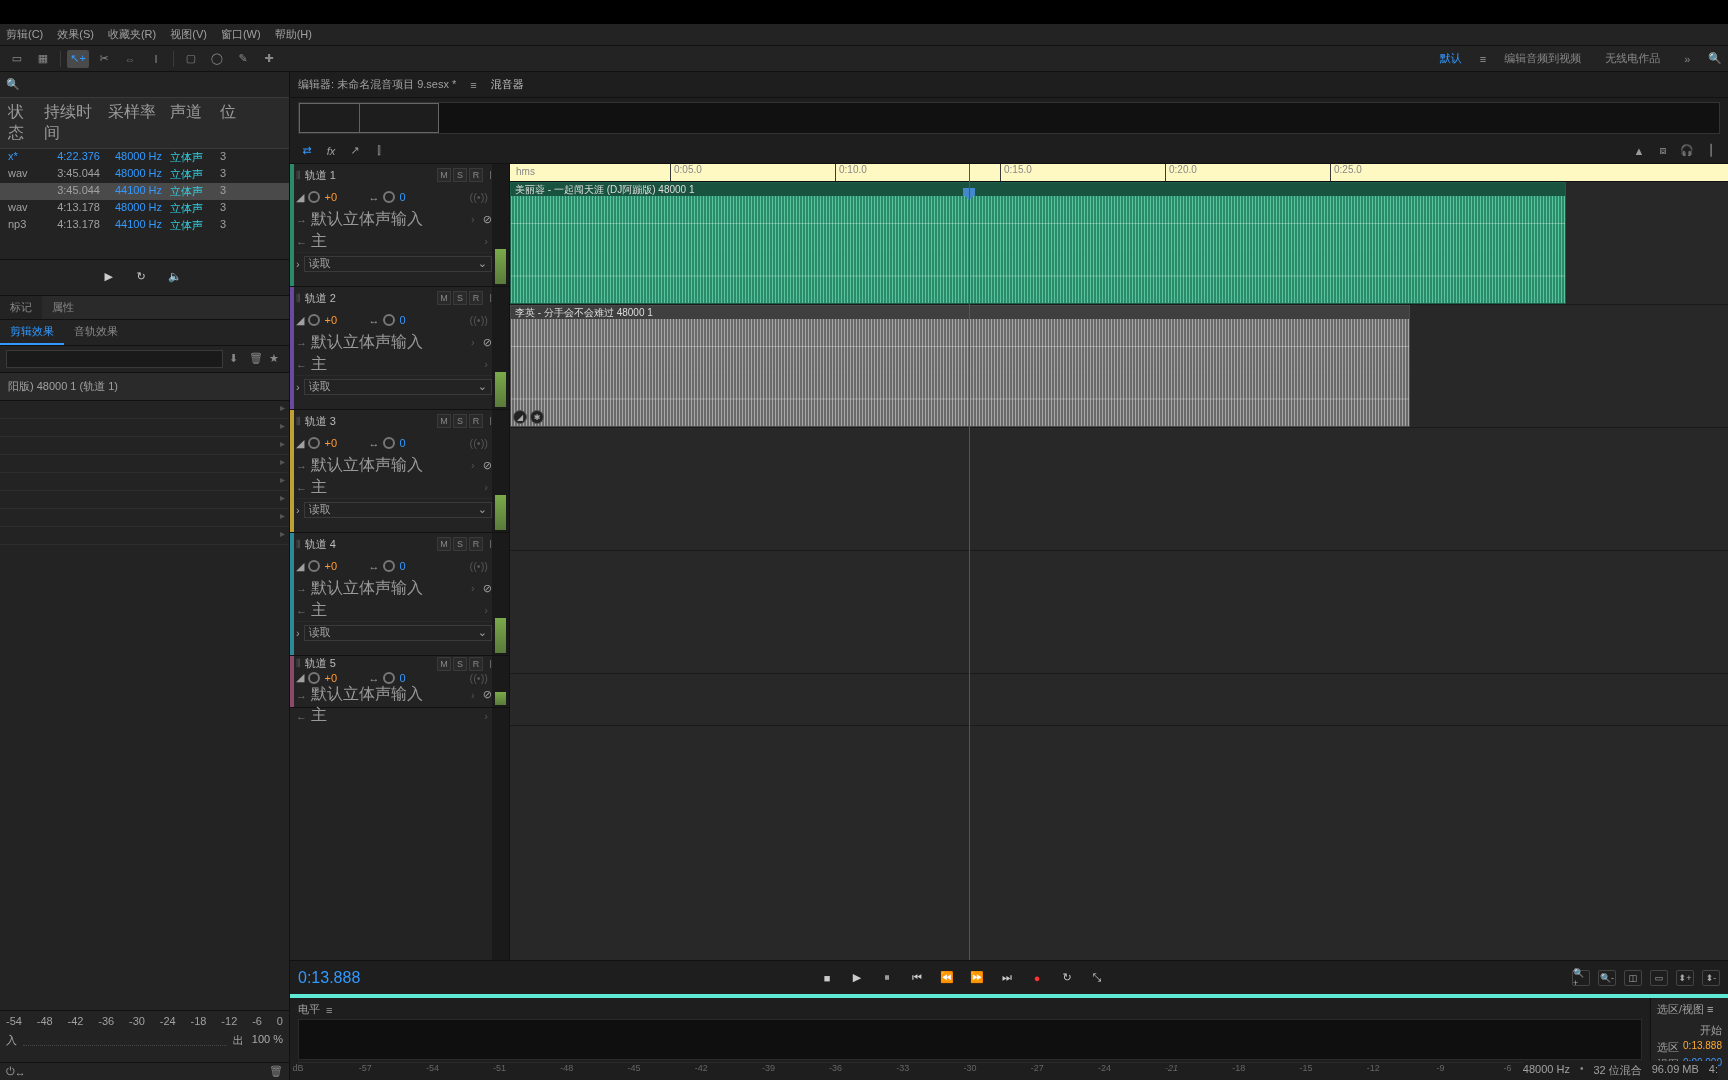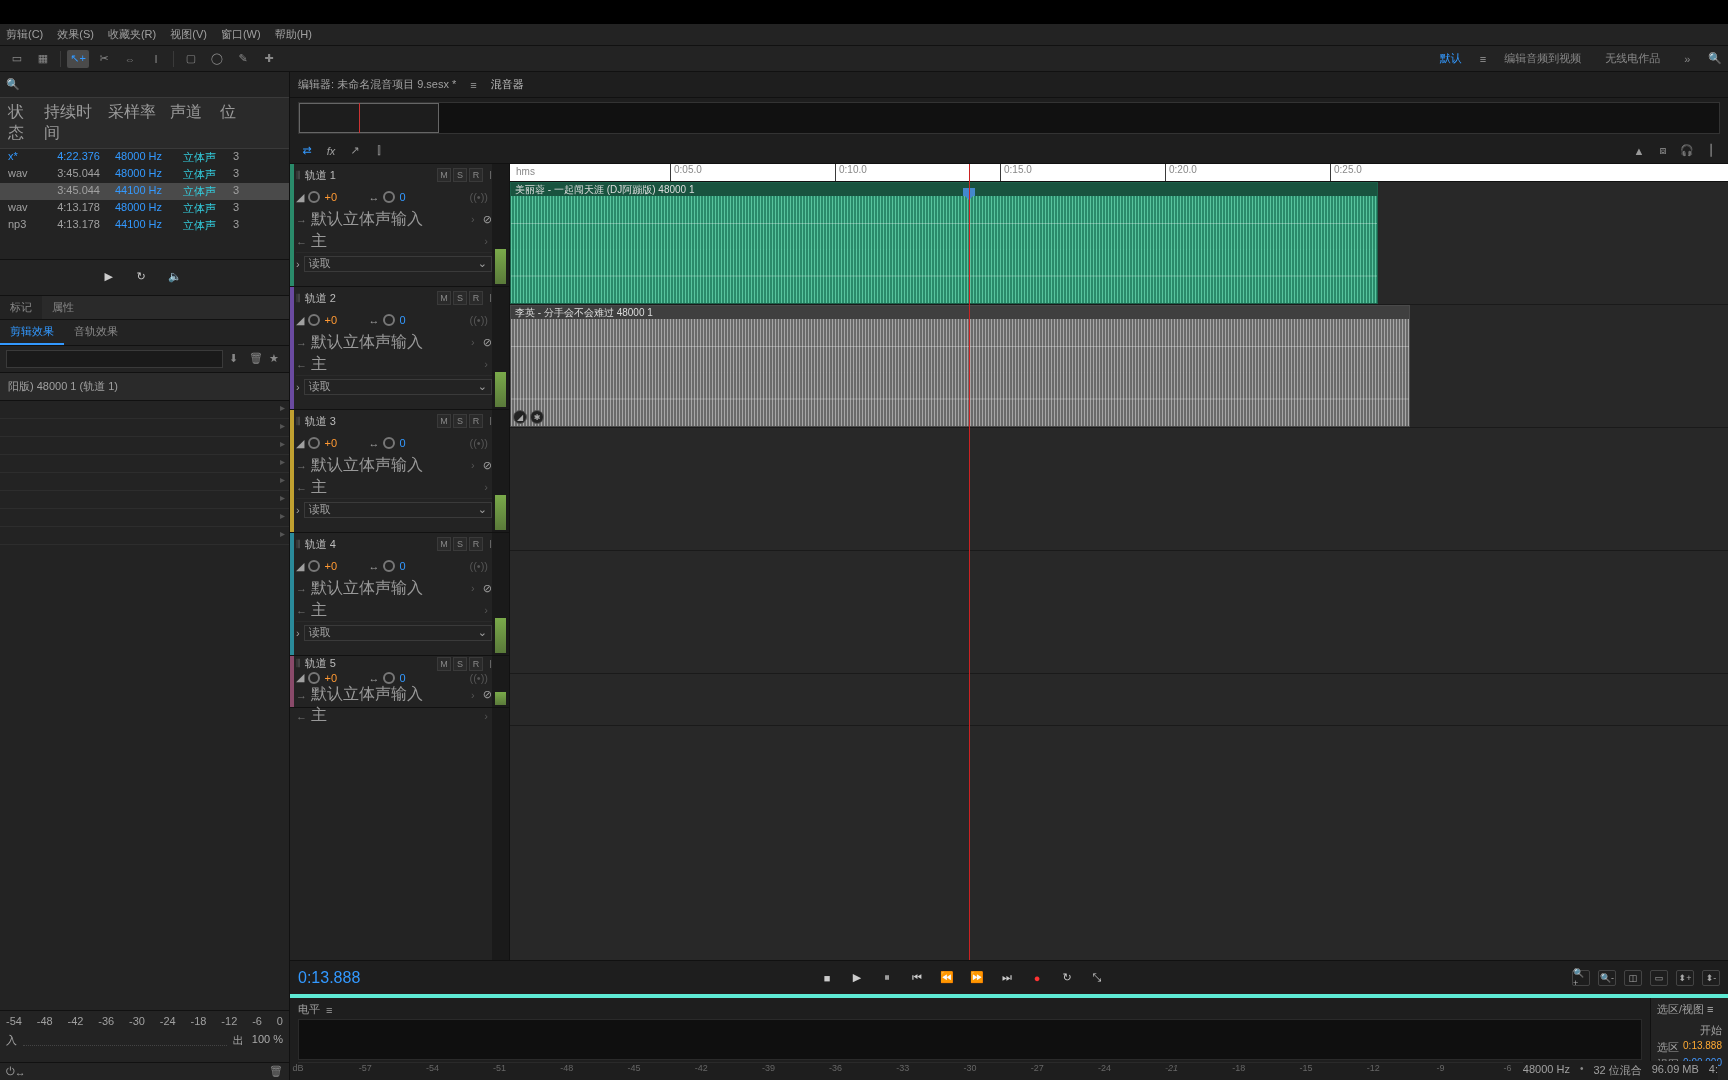--- a/index.html
+++ b/index.html
@@ -24,21 +24,21 @@
 .files-search .search-ico { color:#888; }
 .files-header { display:flex; padding:2px 4px; background:#2a2a2a; border-top:1px solid #3a3a3a; border-bottom:1px solid #3a3a3a; }
 .fh { font-size:16px; color:#9a9a9a; padding:2px 4px; }
 .fcol-status{width:36px;} .fcol-dur{width:64px;} .fcol-rate{width:62px;} .fcol-ch{width:50px;} .fcol-bit{width:20px;}
 .files-body { height:110px; }
 .file-row { display:flex; padding:1px 4px; cursor:pointer; }
 .file-row .fc { padding:0 4px; font-size:11px; }
 .file-row.sel { background:#4a4a4a; }
 .file-row.active .fc:first-child { color:#3399ff; }
 .blue { color:#3399ff; } .cyan { color:#33ccdd; }
-.fc:nth-child(1){width:36px;} .fc:nth-child(2){width:64px;text-align:right;} .fc:nth-child(3){width:62px;text-align:right;} .fc:nth-child(4){width:50px;margin-left:13px;} .fc:nth-child(5){width:20px;}
+.fc:nth-child(1){width:36px;} .fc:nth-child(2){width:64px;text-align:right;} .fc:nth-child(3){width:62px;text-align:right;} .fc:nth-child(4){width:50px;} .fc:nth-child(5){width:20px;}
 
 .transport-small { height:36px; display:flex; align-items:center; justify-content:center; gap:16px; border-top:1px solid #111; }
 .transport-small .tbtn { width:16px; height:16px; color:#ccc; }
 
 .panel-tabs { display:flex; border-top:1px solid #111; border-bottom:1px solid #111; background:#2a2a2a; }
 .panel-tabs .ptab { padding:4px 10px; cursor:pointer; color:#888; }
 .panel-tabs .ptab.active { background:#232323; }
 .panel-tabs2 { display:flex; border-bottom:1px solid #111; background:#232323; }
 .panel-tabs2 .ptab2 { padding:4px 10px; cursor:pointer; color:#888; }
 .panel-tabs2 .ptab2.active { color:#3399ff; border-bottom:2px solid #3399ff; }
@@ -89,21 +89,21 @@
 .th-row .chev { color:#555; margin-left:auto; margin-right:4px; }
 .th-row .expand { color:#555; }
 .th-automation { height:22px; display:flex; align-items:center; gap:4px; border-top:1px solid #2a2a2a; }
 .th-automation .drop { flex:1; height:16px; border:1px solid #3a3a3a; display:flex; align-items:center; padding:0 4px; font-size:10px; justify-content:space-between; }
 
 .meter-strip { width:18px; background:#1a1a1a; border-right:1px solid #111; display:flex; flex-direction:column; }
 .meter-strip .ms-cell { border-bottom:1px solid #111; position:relative; }
 .meter-strip .ms-cell::after { content:""; position:absolute; bottom:2px; left:3px; right:3px; top:70%; background:linear-gradient(to top,#5a7a3a,#7aaa4a); }
 
 .timeline { flex:1; position:relative; background:#282828; overflow:hidden; }
-.time-ruler { height:18px; background:#ffffff; border-bottom:1px solid #111; position:relative; display:flex; }
+.time-ruler { height:18px; background:#fef9c3; border-bottom:1px solid #111; position:relative; display:flex; }
 .time-ruler .tick { position:absolute; top:0; bottom:0; border-left:1px solid #3a3a3a; padding-left:3px; font-size:10px; color:#888; }
 .time-ruler .hms { position:absolute; left:6px; top:2px; font-size:10px; color:#888; }
 .cti-handle { position:absolute; top:24px; width:12px; height:8px; background:#4488cc; left:0; transform:translateX(-50%); }
 .cti-handle::after{content:"";position:absolute;left:50%;top:100%;border:4px solid transparent;border-top-color:#4488cc;transform:translateX(-50%);}
 .playhead-line { position:absolute; top:0; bottom:0; width:1px; background:#cc2222; z-index:5; }
 
 .tl-lanes { position:absolute; left:0; right:0; top:18px; bottom:0; }
 .lane { position:absolute; left:0; right:0; border-bottom:1px solid #1a1a1a; }
 .clip { position:absolute; top:0; bottom:0; border:1px solid rgba(0,0,0,.3); overflow:hidden; }
 .clip.green { background:#2a8a6a; }
@@ -524,21 +524,21 @@
         <div class="time-ruler">
           <span class="hms">hms</span>
         <div class="tick" style="left: 160px;">0:05.0</div>
             <div class="tick" style="left: 325px;">0:10.0</div>
             <div class="tick" style="left: 490px;">0:15.0</div>
             <div class="tick" style="left: 655px;">0:20.0</div>
             <div class="tick" style="left: 820px;">0:25.0</div>
           </div>
         <div class="tl-lanes" id="tl-lanes">
             <div class="lane" style="top: 0px; height: 123px;">
-              <div class="clip green" style="left: 0px; width: 868px;">
+              <div class="clip green" style="left: 0px; width: 1056px;">
                 <div class="clip-label">美丽蓉 - 一起闯天涯 (DJ阿蹦版) 48000 1</div>
       <div class="wave">
                   <div class="wave-half"></div>
                   <div class="wave-half" style="transform:scaleY(-1)"></div>
                 </div>
       </div>
             </div>
             <div class="lane" style="top: 123px; height: 123px;">
               <div class="clip grey" style="left: 0px; width: 900px;">
                 <div class="clip-label">李英 - 分手会不会难过 48000 1</div>

